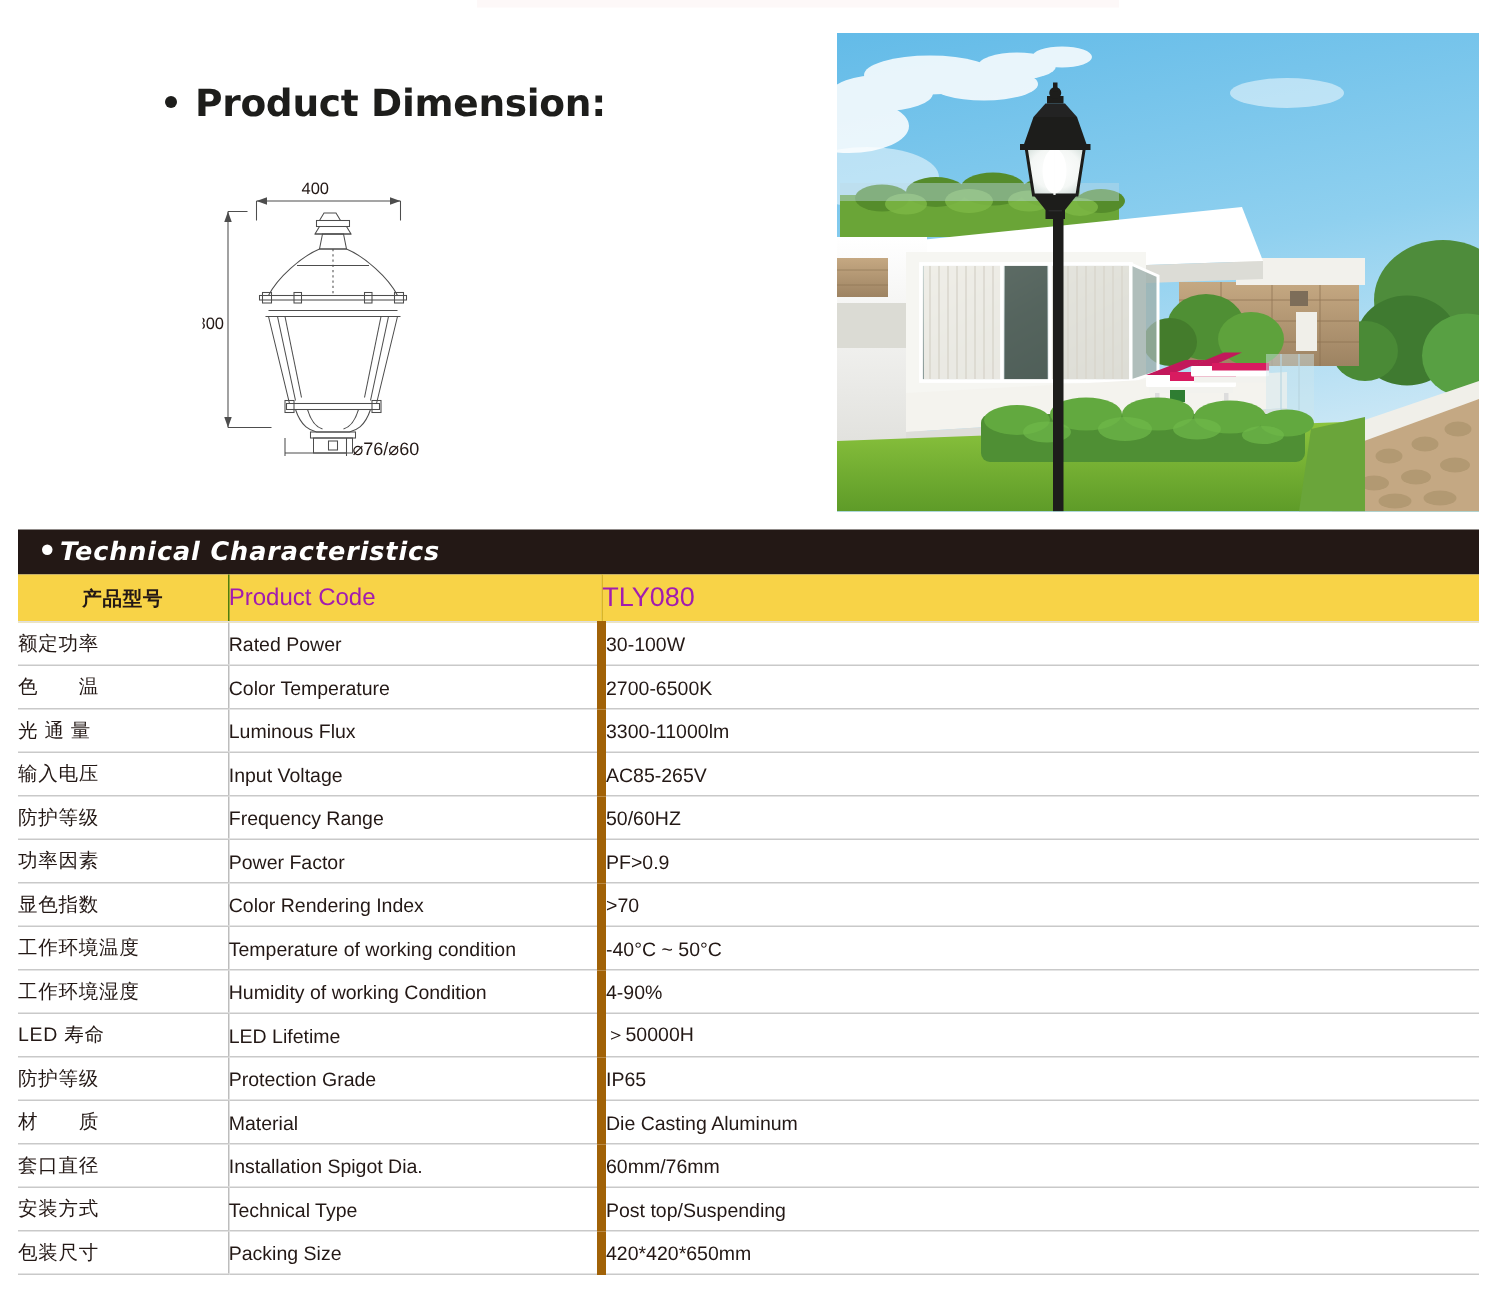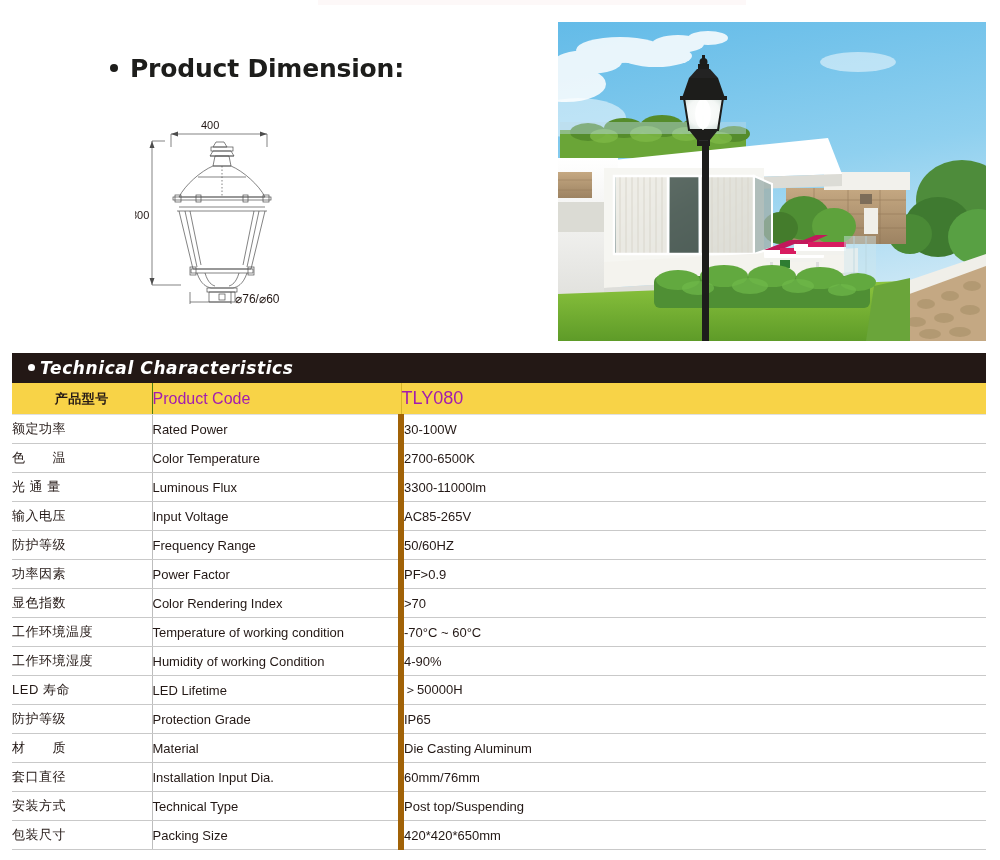--- a/index.html
+++ b/index.html
@@ -450,21 +450,21 @@
           <td class="val">PF&gt;0.9</td>
         </tr>
         <tr>
           <td class="cn">显色指数</td>
           <td class="en">Color Rendering Index</td>
           <td class="val">&gt;70</td>
         </tr>
         <tr>
           <td class="cn">工作环境温度</td>
           <td class="en">Temperature of working condition</td>
-          <td class="val">-70°C ~ 60°C</td>
+          <td class="val">-40°C ~ 50°C</td>
         </tr>
         <tr>
           <td class="cn">工作环境湿度</td>
           <td class="en">Humidity of working Condition</td>
           <td class="val">4-90%</td>
         </tr>
         <tr>
           <td class="cn">LED 寿命</td>
           <td class="en">LED Lifetime</td>
           <td class="val">＞50000H</td>
@@ -474,21 +474,21 @@
           <td class="en">Protection Grade</td>
           <td class="val">IP65</td>
         </tr>
         <tr>
           <td class="cn">材　　质</td>
           <td class="en">Material</td>
           <td class="val">Die Casting Aluminum</td>
         </tr>
         <tr>
           <td class="cn">套口直径</td>
-          <td class="en">Installation Input Dia.</td>
+          <td class="en">Installation Spigot Dia.</td>
           <td class="val">60mm/76mm</td>
         </tr>
         <tr>
           <td class="cn">安装方式</td>
           <td class="en">Technical Type</td>
           <td class="val">Post top/Suspending</td>
         </tr>
         <tr class="lastrow">
           <td class="cn">包装尺寸</td>
           <td class="en">Packing Size</td>

